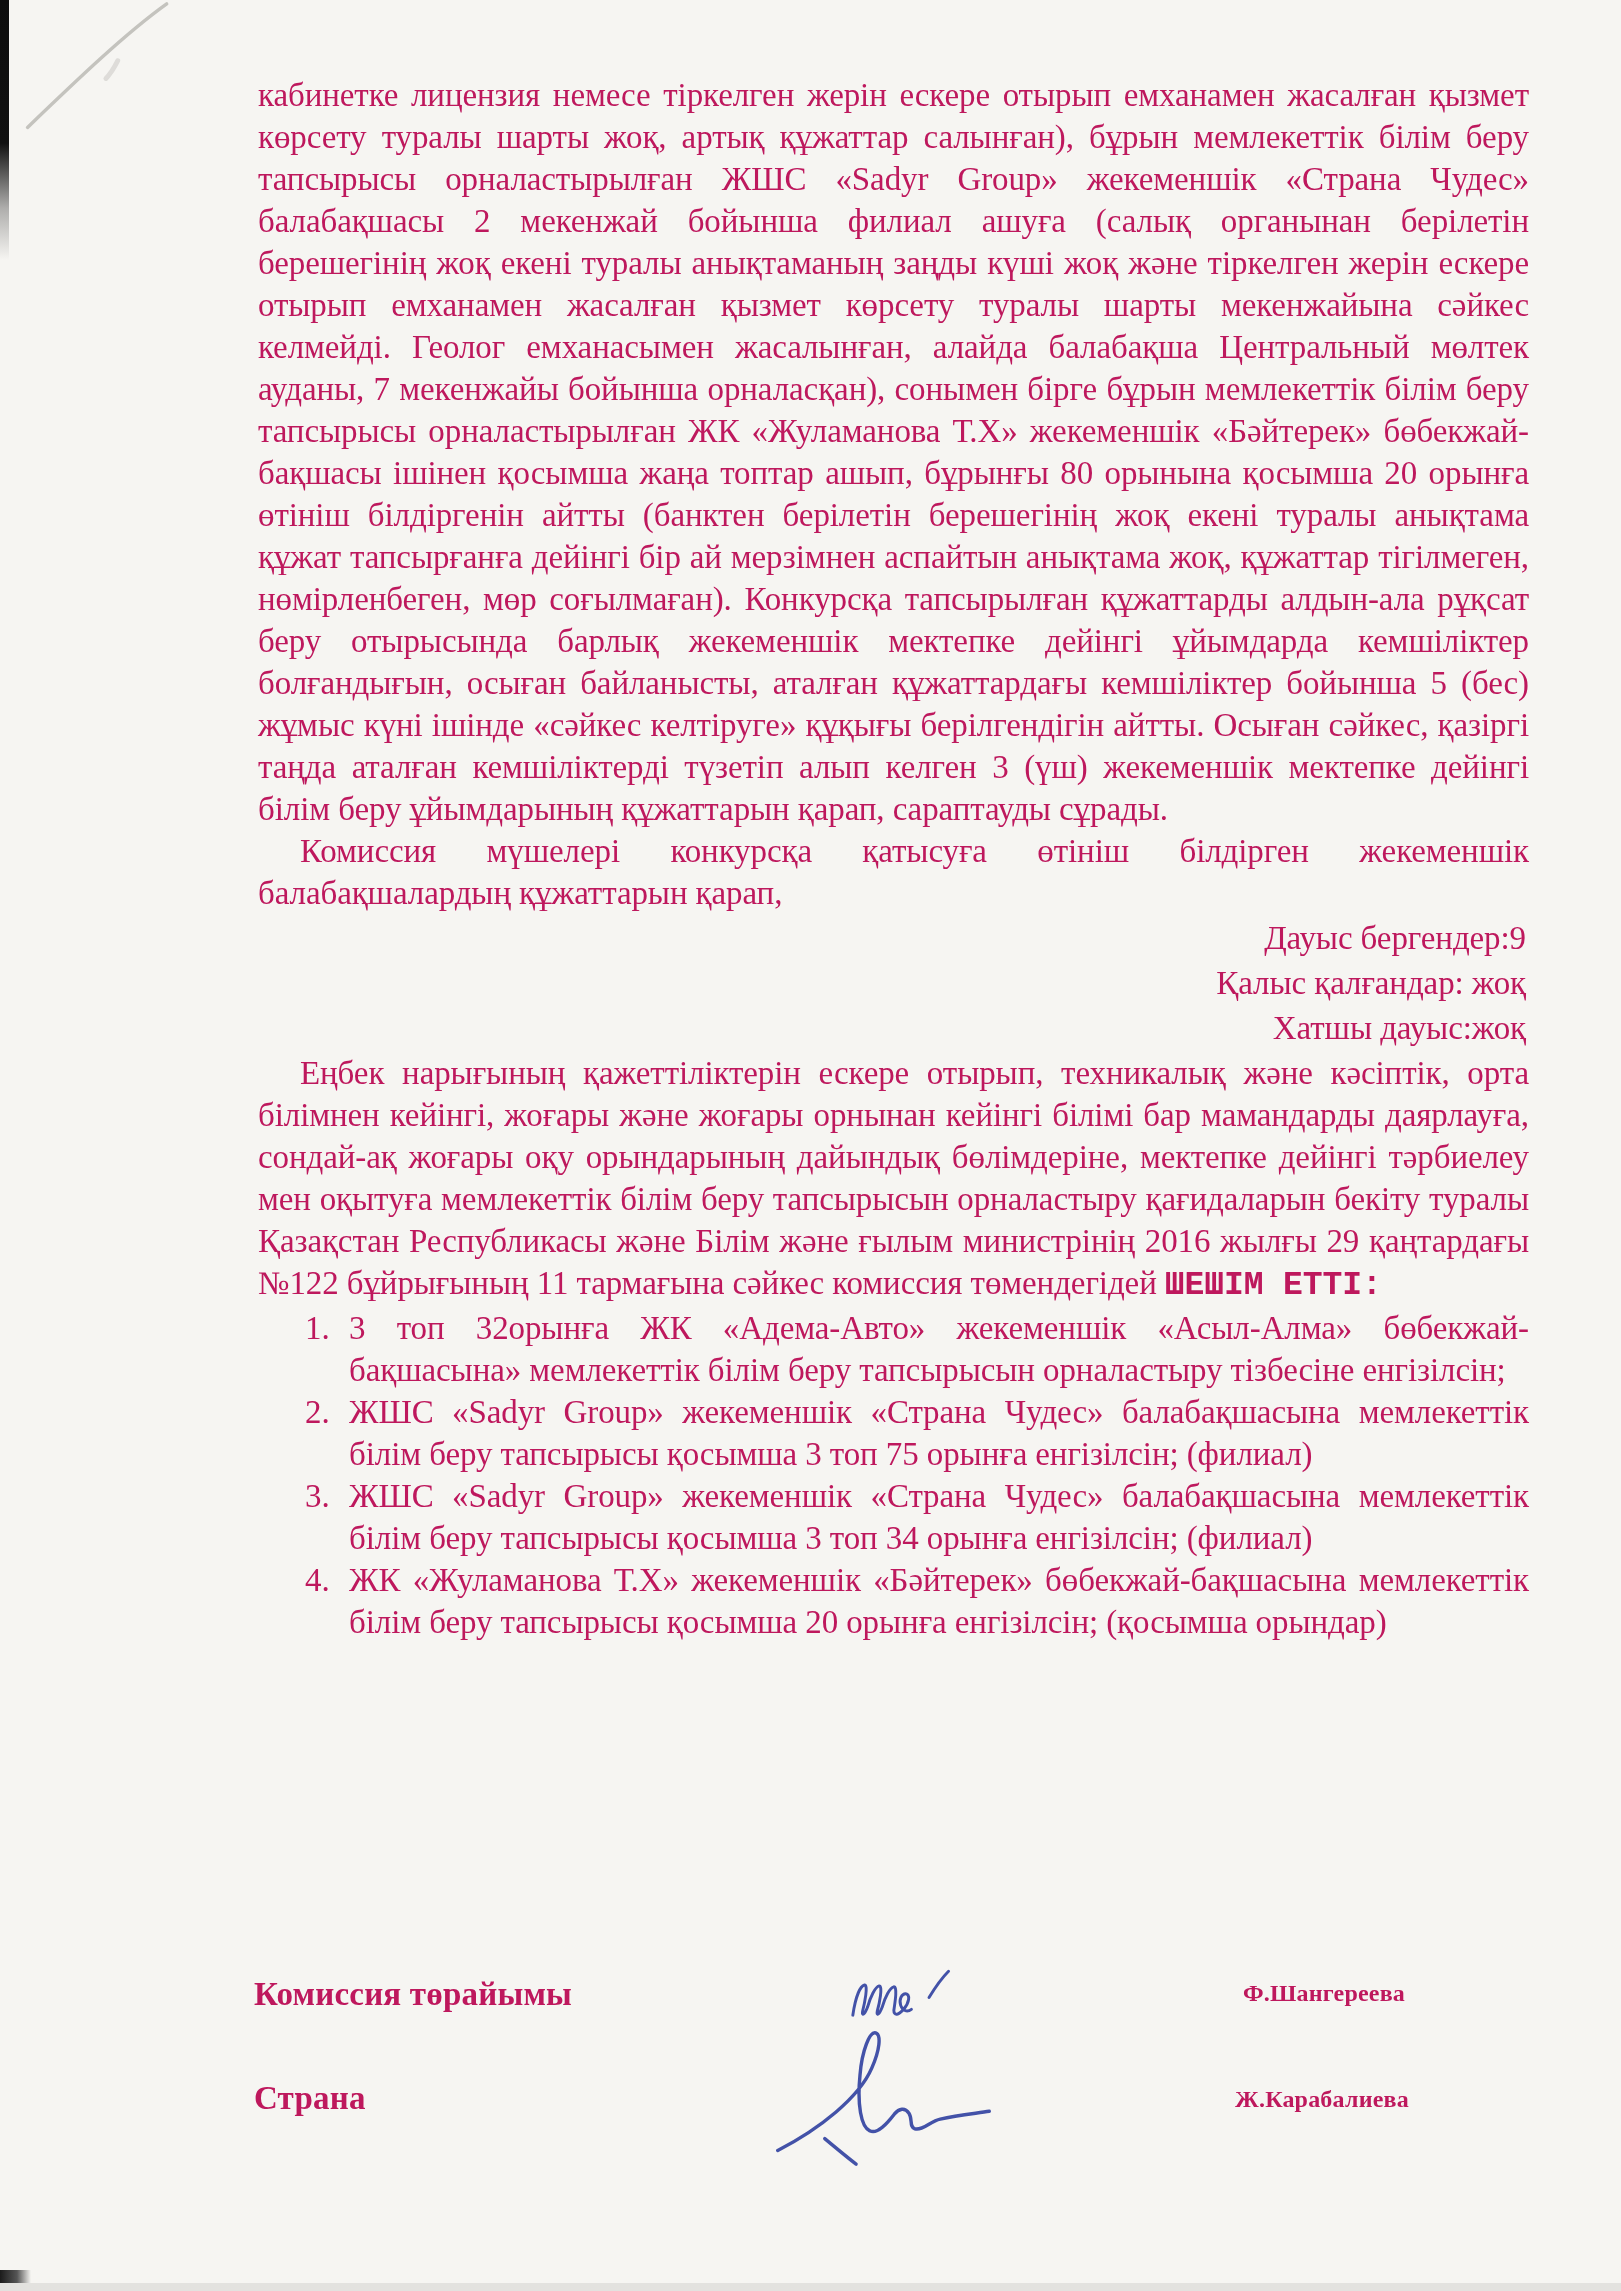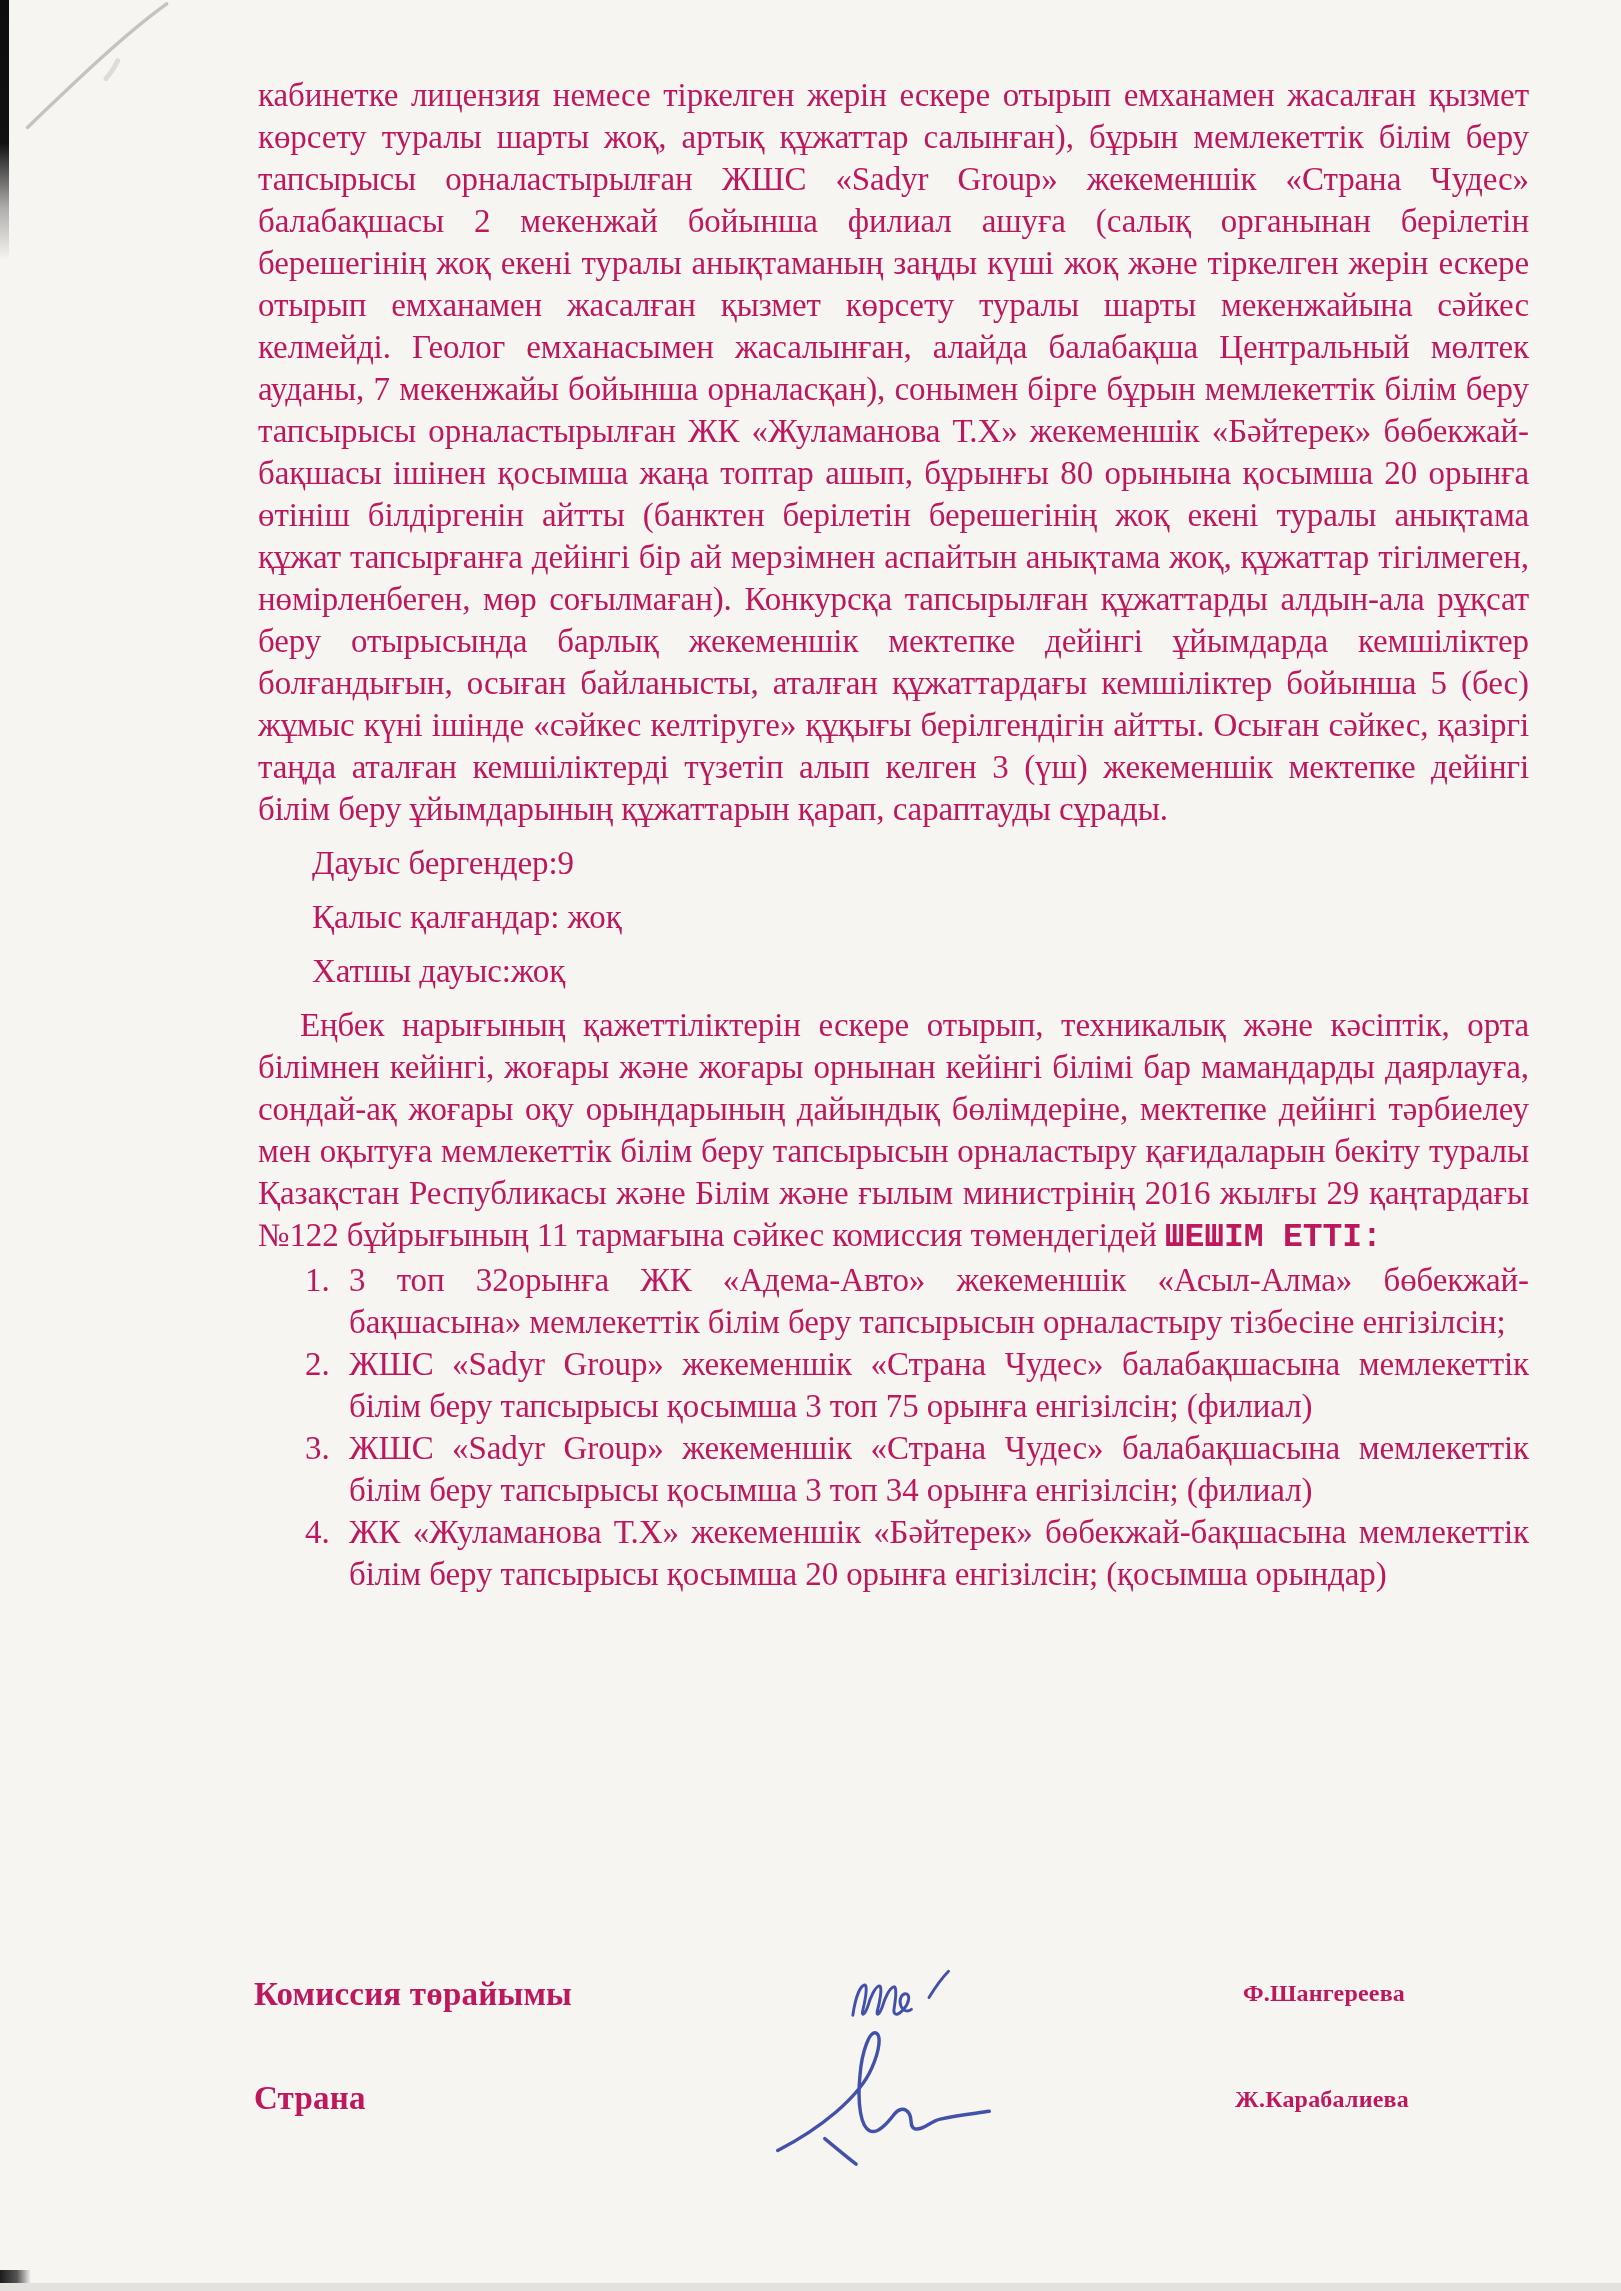--- a/index.html
+++ b/index.html
@@ -26,21 +26,21 @@
   }
   .scratch{position:absolute;left:0;top:0;}
   
   .body-text{
     position:absolute;left:258px;top:74px;width:1271px;
     font-size:33px;line-height:42px;
     letter-spacing:-0.1px;
   }
   .para{margin:0;text-align:justify;}
   .para.indent{text-indent:42px;}
-  .vote{margin:12px;padding-left:42px;text-align:left;}
+  .vote{margin:3px;padding-left:42px;text-align:right;}
   .decision-list{margin:0;padding:0;list-style:none;}
   .decision-item{display:flex;margin:0 0 0 47px;}
   .decision-item .num{flex:0 0 44px;}
   .decision-item .itext{flex:1;text-align:justify;}
   b{font-weight:bold;font-family:Liberation Mono, monospace;}
   
   .sig-block{position:absolute;left:0;top:0;width:1621px;height:2292px;pointer-events:none;}
   .sig-role{
     position:absolute;left:254px;
     font-size:33px;font-weight:bold;letter-spacing:0.2px;white-space:nowrap;
@@ -59,20 +59,21 @@
   <div class="edge-strip-top"></div>
   <div class="edge-mark-bottom"></div>
   <div class="bottom-strip"></div>
   <svg class="scratch" width="255" height="196" viewBox="0 0 260 200">
     <path d="M170,4 C128,34 78,82 28,130" stroke="#b3b1ac" stroke-width="3.5" fill="none" opacity="0.75" stroke-linecap="round"></path>
     <path d="M120,62 C116,70 112,76 108,80" stroke="#c6c4bf" stroke-width="5" fill="none" opacity="0.5" stroke-linecap="round"></path>
   </svg>
 
   <div class="body-text">
     <p class="para">кабинетке лицензия немесе тіркелген жерін ескере отырып емханамен жасалған қызмет көрсету туралы шарты жоқ, артық құжаттар салынған), бұрын мемлекеттік білім беру тапсырысы орналастырылған  ЖШС «Sadyr Group» жекеменшік «Страна Чудес» балабақшасы 2 мекенжай бойынша филиал ашуға (салық органынан берілетін берешегінің жоқ екені туралы анықтаманың заңды күші жоқ және тіркелген жерін ескере отырып емханамен жасалған қызмет көрсету туралы шарты мекенжайына сәйкес келмейді. Геолог емханасымен жасалынған, алайда балабақша Центральный мөлтек ауданы, 7 мекенжайы бойынша орналасқан), сонымен бірге бұрын мемлекеттік білім беру тапсырысы орналастырылған ЖК «Жуламанова Т.Х» жекеменшік «Бәйтерек» бөбекжай-бақшасы ішінен қосымша жаңа топтар ашып, бұрынғы 80 орынына қосымша 20 орынға өтініш білдіргенін айтты (банктен берілетін берешегінің жоқ екені туралы анықтама құжат тапсырғанға дейінгі бір ай мерзімнен аспайтын анықтама жоқ, құжаттар тігілмеген, нөмірленбеген, мөр соғылмаған). Конкурсқа тапсырылған құжаттарды алдын-ала рұқсат беру отырысында барлық жекеменшік мектепке дейінгі ұйымдарда кемшіліктер болғандығын, осыған байланысты, аталған  құжаттардағы кемшіліктер бойынша 5 (бес) жұмыс күні ішінде «сәйкес келтіруге» құқығы берілгендігін айтты. Осыған сәйкес, қазіргі таңда аталған кемшіліктерді түзетіп алып келген 3 (үш) жекеменшік мектепке дейінгі білім беру ұйымдарының құжаттарын қарап, сараптауды сұрады.</p>
+    <p class="para indent">Комиссия мүшелері конкурсқа қатысуға өтініш білдірген жекеменшік балабақшалардың құжаттарын қарап,</p>
     <p class="vote">Дауыс бергендер:9</p>
     <p class="vote">Қалыс қалғандар: жоқ</p>
     <p class="vote">Хатшы дауыс:жоқ</p>
     <p class="para indent"><span>Еңбек нарығының қажеттіліктерін ескере отырып, техникалық және кәсіптік, орта білімнен кейінгі, жоғары және жоғары орнынан кейінгі білімі бар мамандарды даярлауға, сондай-ақ жоғары оқу орындарының дайындық бөлімдеріне, мектепке дейінгі тәрбиелеу мен оқытуға  мемлекеттік білім беру тапсырысын орналастыру қағидаларын бекіту туралы Қазақстан Республикасы және Білім және ғылым министрінің 2016 жылғы 29 қаңтардағы №122 бұйрығының 11 тармағына сәйкес комиссия төмендегідей </span><b>ШЕШІМ ЕТТІ:</b></p>
     <div class="decision-list">
       <div class="decision-item">
         <span class="num">1.</span>
         <span class="itext">3 топ 32орынға ЖК «Адема-Авто» жекеменшік «Асыл-Алма» бөбекжай-бақшасына» мемлекеттік білім беру тапсырысын орналастыру тізбесіне енгізілсін;</span>
       </div>
       <div class="decision-item">

